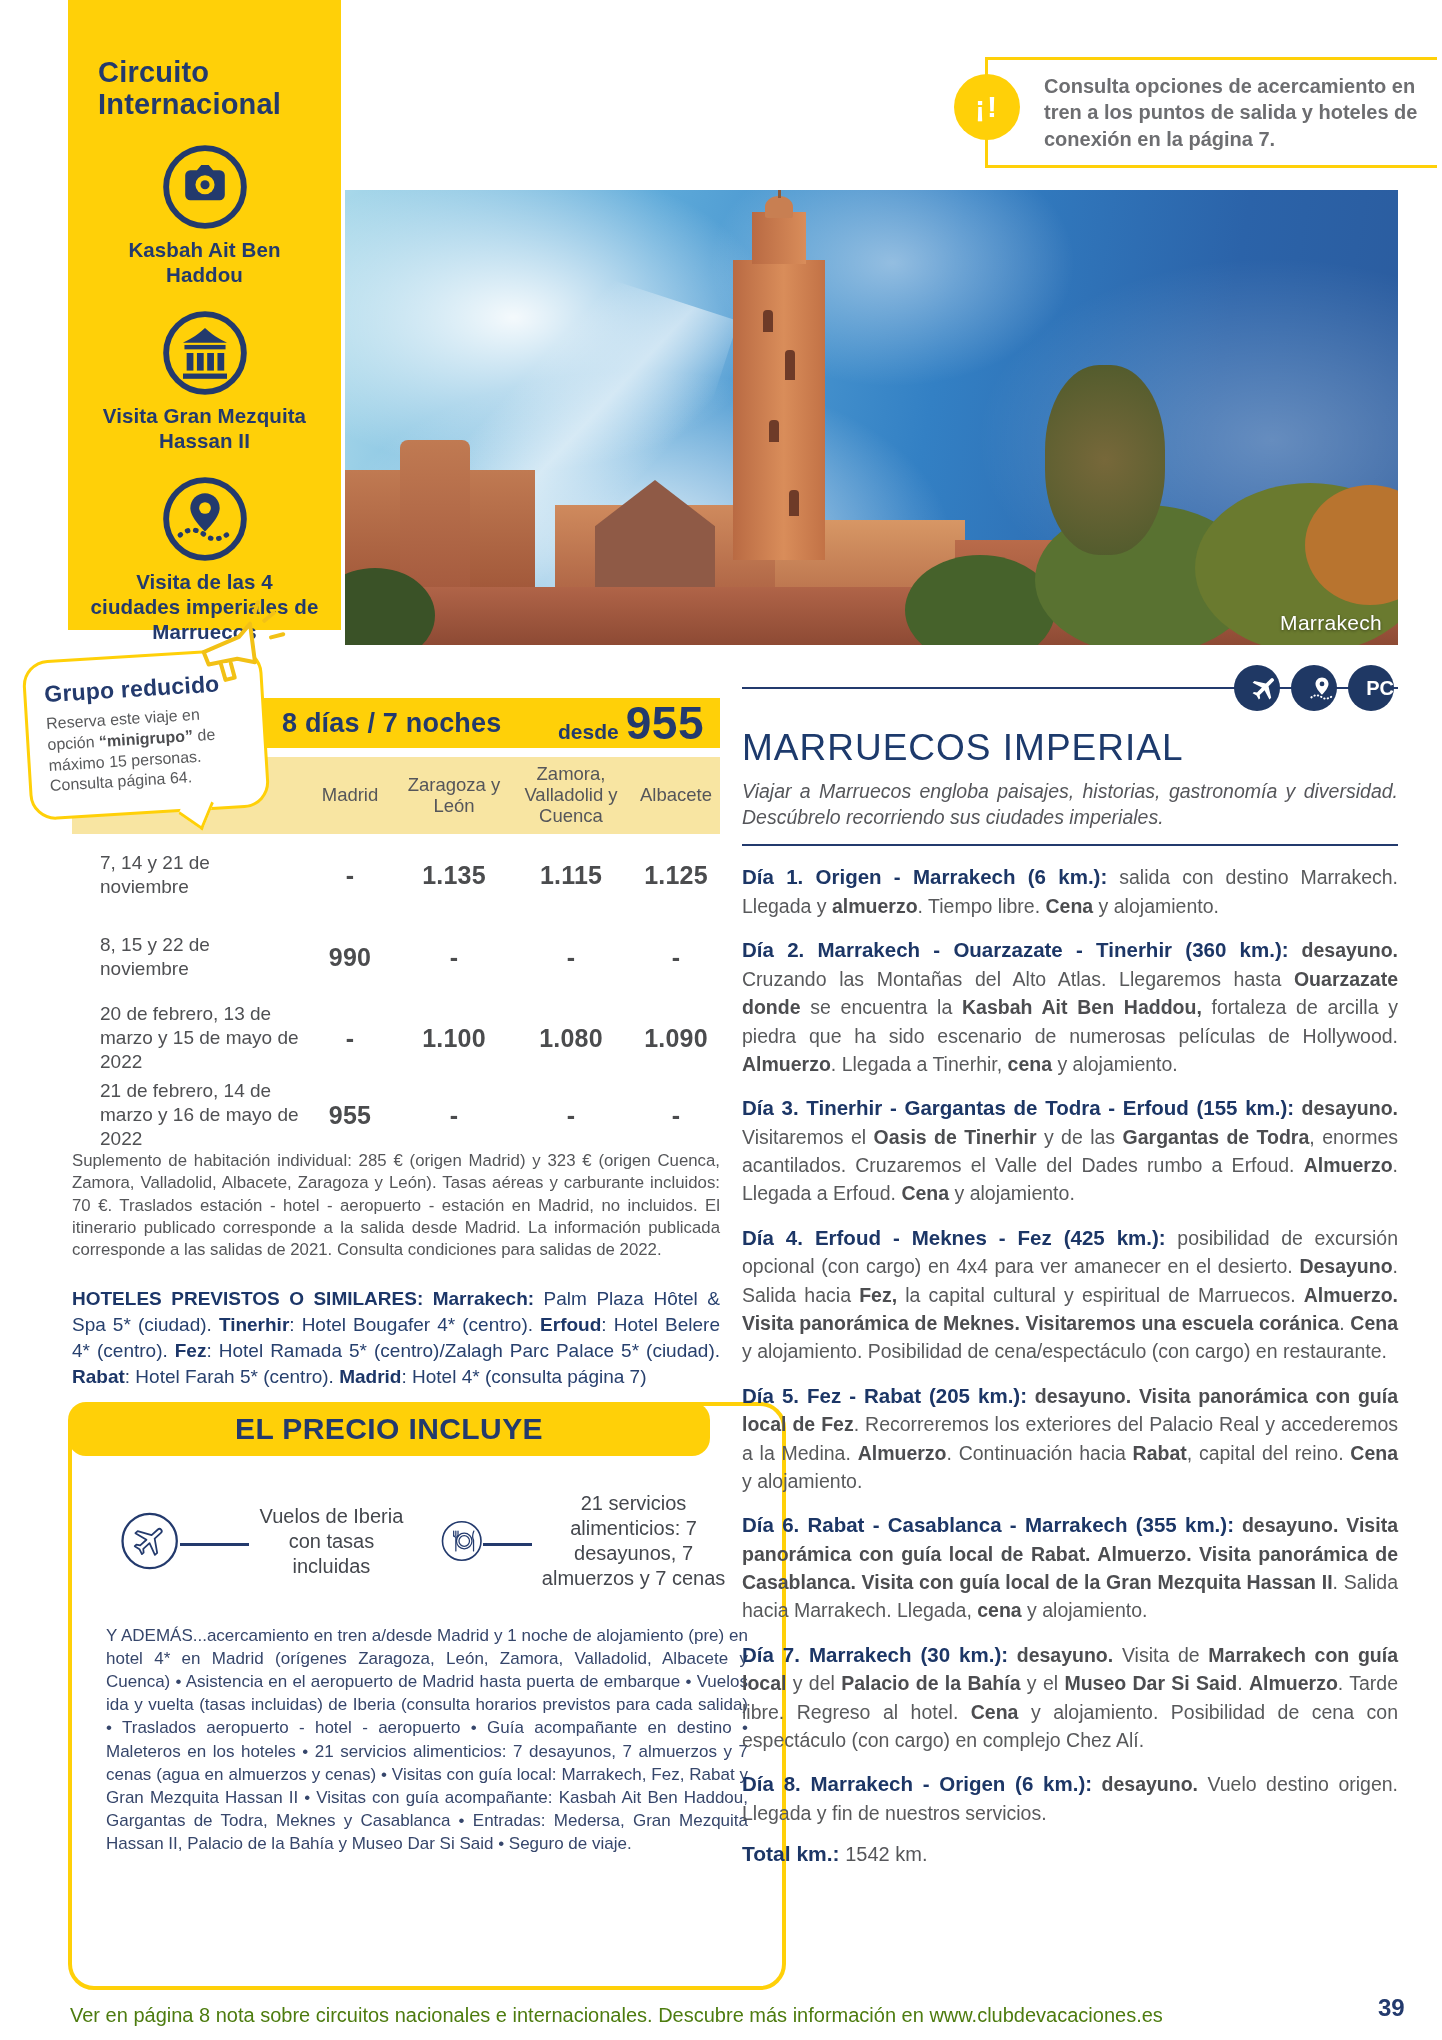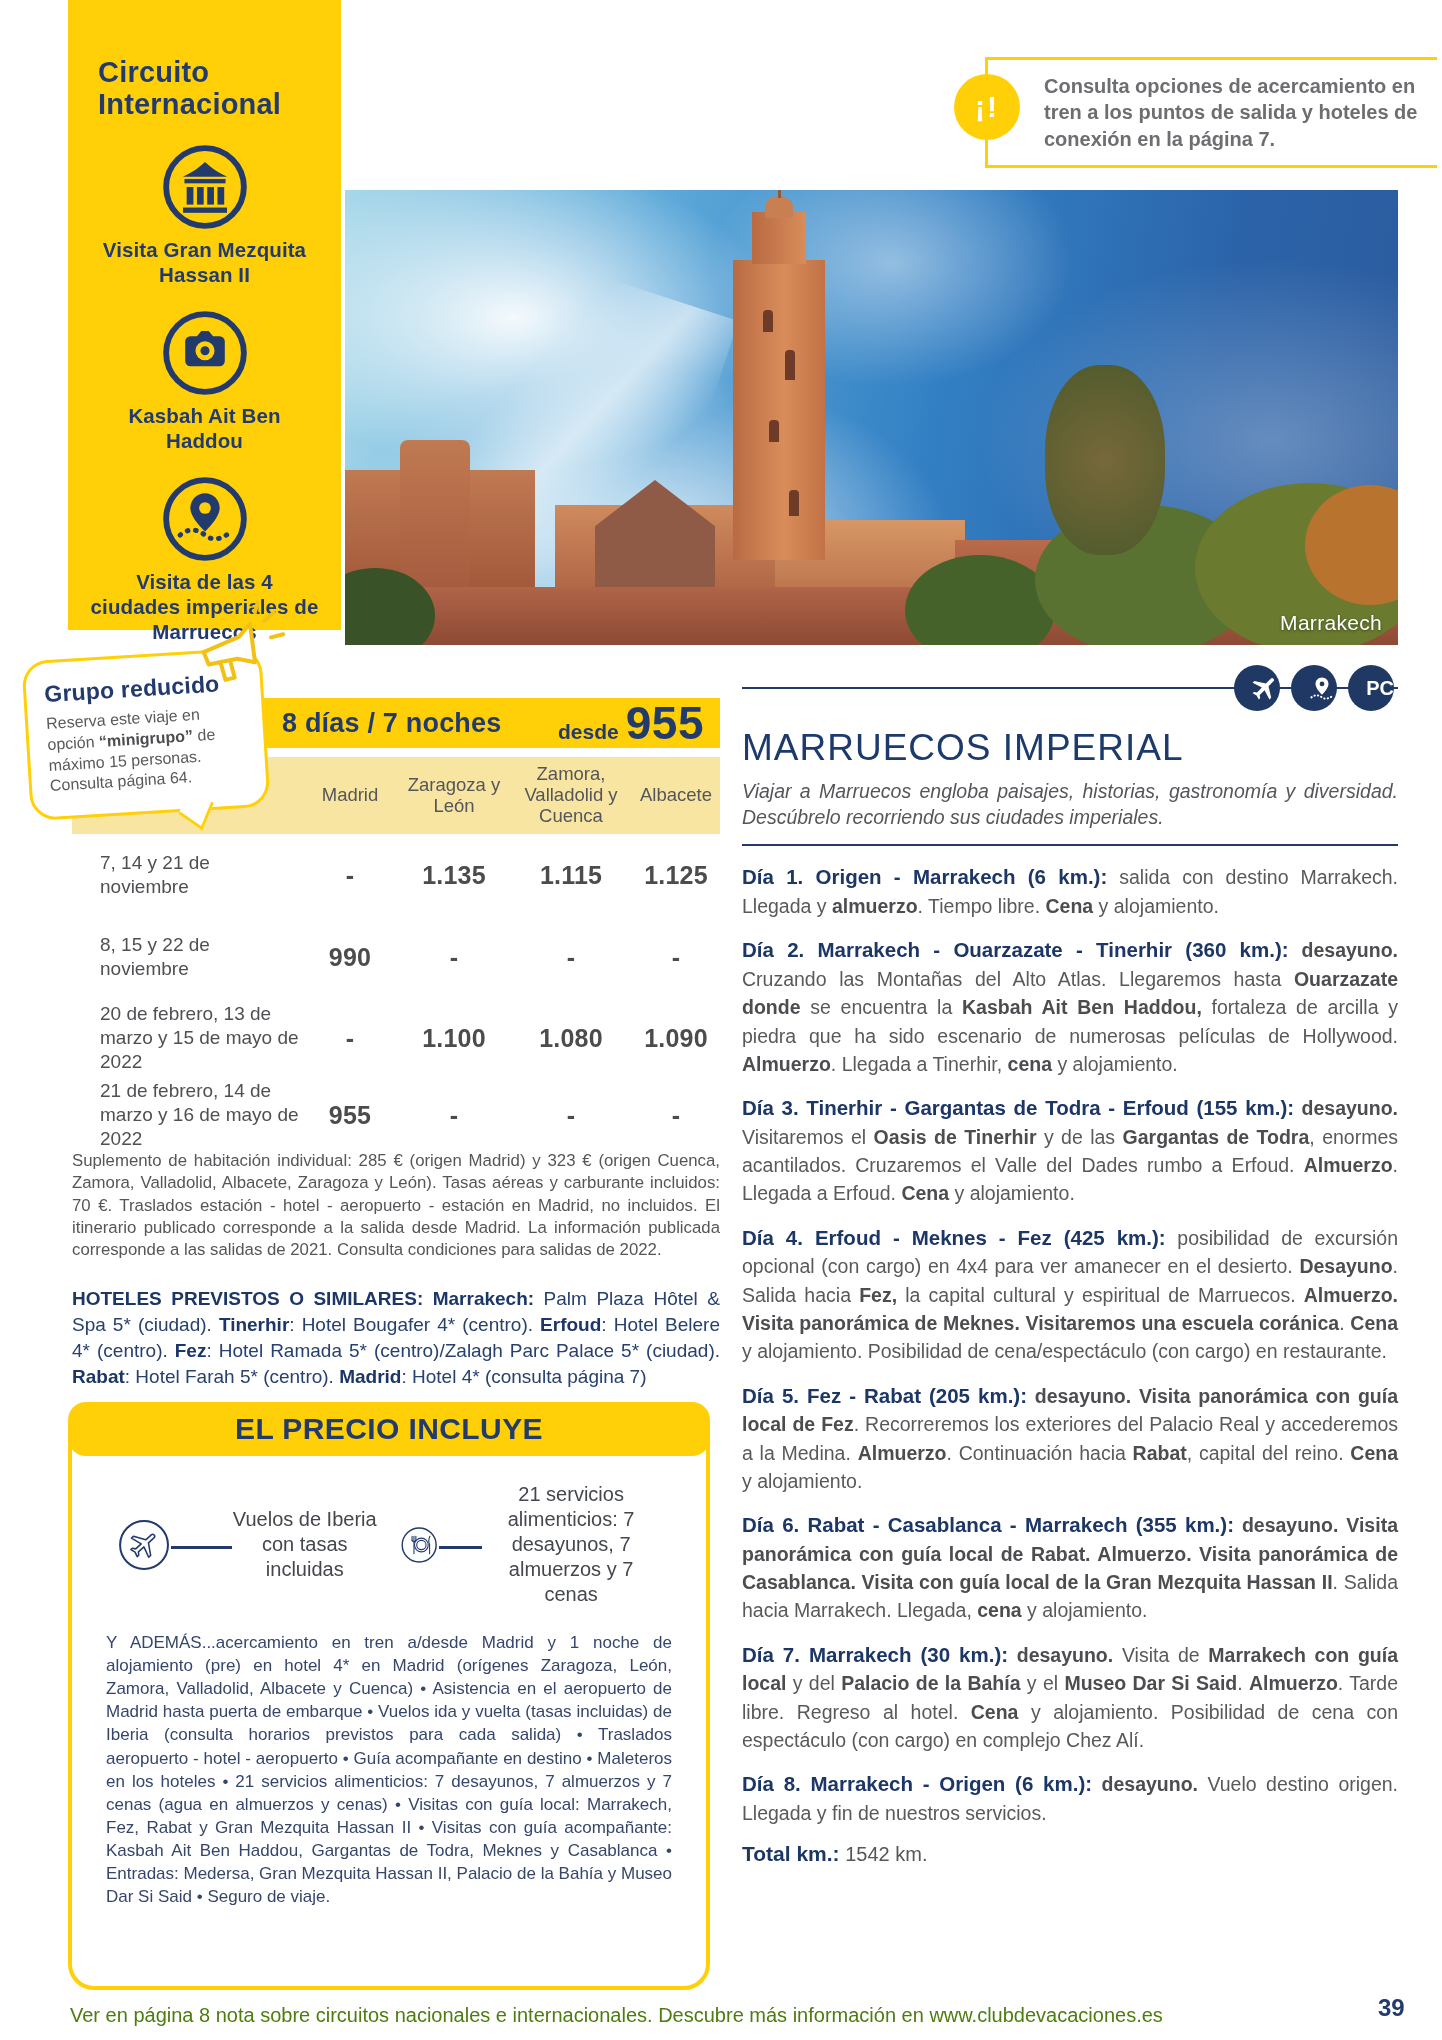--- a/index.html
+++ b/index.html
@@ -77,21 +77,21 @@
   .tdate{color:#4f5053;font-size:19px;line-height:1.25;padding-left:4px;margin-left:24px;}
   .tprice{color:#4b4c4e;font-size:25px;font-weight:bold;text-align:center;letter-spacing:.2px;}
 
   .fineprint{position:absolute;left:72px;top:1150px;width:648px;color:#555659;font-size:16.8px;
     line-height:1.33;text-align:justify;}
   .hotels{position:absolute;left:72px;top:1286px;width:648px;color:#27406e;font-size:19px;line-height:1.37;
     text-align:justify;}
   .hotels .b{color:#1c3668;}
 
   
-  .includes{position:absolute;left:68px;top:1402px;width:642px;height:588px;border:4px solid var(--yellow);
+  .includes{position:absolute;left:68px;top:1402px;width:718px;height:588px;border:4px solid var(--yellow);
     border-radius:26px;padding:24px 34px 20px;}
   .inc-head{position:absolute;left:-4px;top:-4px;width:642px;height:54px;background:var(--yellow);
     border-radius:18px;display:flex;align-items:center;justify-content:center;color:var(--navy);
     font-size:30px;font-weight:bold;letter-spacing:.4px;}
   .inc-row{margin-top:52px;display:flex;justify-content:space-around;}
   .inc-item{display:flex;flex-direction:row;align-items:center;width:46%;color:var(--navy);}
   .inc-item svg{width:118px;height:118px;}
   .inc-item .u{width:132px;height:3px;background:var(--navy);margin:16px 0 10px;}
   .inc-item .clabel{color:#44474d;font-size:20px;line-height:1.25;text-align:center;max-width:250px;}
   .extras{margin-top:24px;color:#36466b;font-size:17px;line-height:1.36;text-align:justify;}
@@ -119,40 +119,40 @@
 </head>
 <body>
 
 <div class="page">
 
   <aside class="sidebar">
     <h2>Circuito Internacional</h2>
     <div class="feat">
       <svg viewBox="0 0 60 60" style="color:var(--navy)">
         <circle cx="30" cy="30" r="26.5" fill="none" stroke="currentColor" stroke-width="4"></circle>
+        <path fill="currentColor" d="M24.5 18.5 l3-3.5 h5 l3 3.5 h4.5 a3.5 3.5 0 0 1 3.5 3.5 v13.5 a3.5 3.5 0 0 1 -3.5 3.5 h-20 a3.5 3.5 0 0 1 -3.5 -3.5 v-13.5 a3.5 3.5 0 0 1 3.5 -3.5 z"></path>
+        <circle cx="30" cy="28.5" r="6.5" style="fill:var(--yellow)"></circle>
+        <circle cx="30" cy="28.5" r="3.1" fill="currentColor"></circle>
+      </svg>
+      <div class="flabel">Kasbah Ait Ben Haddou</div>
+    </div>
+    <div class="feat">
+      <svg viewBox="0 0 60 60" style="color:var(--navy)">
+        <circle cx="30" cy="30" r="26.5" fill="none" stroke="currentColor" stroke-width="4"></circle>
         <g fill="currentColor">
           <path d="M30 13 C23 19.5 18 21.5 15 23 L45 23 C42 21.5 37 19.5 30 13 Z"></path>
           <rect x="16" y="24.5" width="28" height="3"></rect>
           <rect x="17.5" y="30" width="4.6" height="12"></rect>
           <rect x="24.5" y="30" width="4.6" height="12"></rect>
           <rect x="31.5" y="30" width="4.6" height="12"></rect>
           <rect x="38.5" y="30" width="4.6" height="12"></rect>
           <rect x="15" y="44" width="30" height="3.6"></rect>
         </g>
       </svg>
       <div class="flabel">Visita Gran Mezquita Hassan II</div>
-    </div>
-    <div class="feat">
-      <svg viewBox="0 0 60 60" style="color:var(--navy)">
-        <circle cx="30" cy="30" r="26.5" fill="none" stroke="currentColor" stroke-width="4"></circle>
-        <path fill="currentColor" d="M24.5 18.5 l3-3.5 h5 l3 3.5 h4.5 a3.5 3.5 0 0 1 3.5 3.5 v13.5 a3.5 3.5 0 0 1 -3.5 3.5 h-20 a3.5 3.5 0 0 1 -3.5 -3.5 v-13.5 a3.5 3.5 0 0 1 3.5 -3.5 z"></path>
-        <circle cx="30" cy="28.5" r="6.5" style="fill:var(--yellow)"></circle>
-        <circle cx="30" cy="28.5" r="3.1" fill="currentColor"></circle>
-      </svg>
-      <div class="flabel">Kasbah Ait Ben Haddou</div>
     </div>
     <div class="feat">
       <svg viewBox="0 0 60 60" style="color:var(--navy)">
         <circle cx="30" cy="30" r="26.5" fill="none" stroke="currentColor" stroke-width="4"></circle>
         <path fill="currentColor" d="M30 12.5 c5.5 0 10 4.5 10 10 c0 7 -10 16 -10 16 s-10 -9 -10 -16 c0 -5.5 4.5 -10 10 -10 z"></path>
         <circle cx="30" cy="22.5" r="4" style="fill:var(--yellow)"></circle>
         <path d="M13 41 q8 -7 17 0 q8 6 17 -2" fill="none" stroke="currentColor" stroke-width="3.4" stroke-dasharray="0.5 5.2" stroke-linecap="round"></path>
       </svg>
       <div class="flabel">Visita de las 4 ciudades imperiales de Marruecos</div>
     </div>

